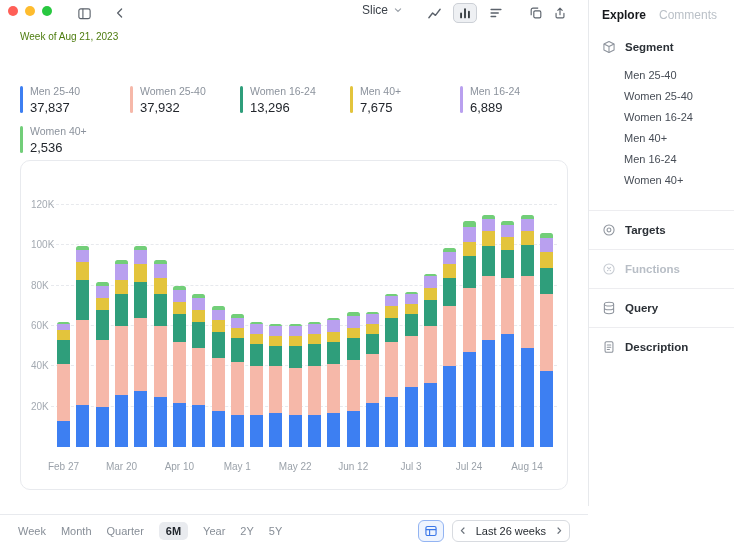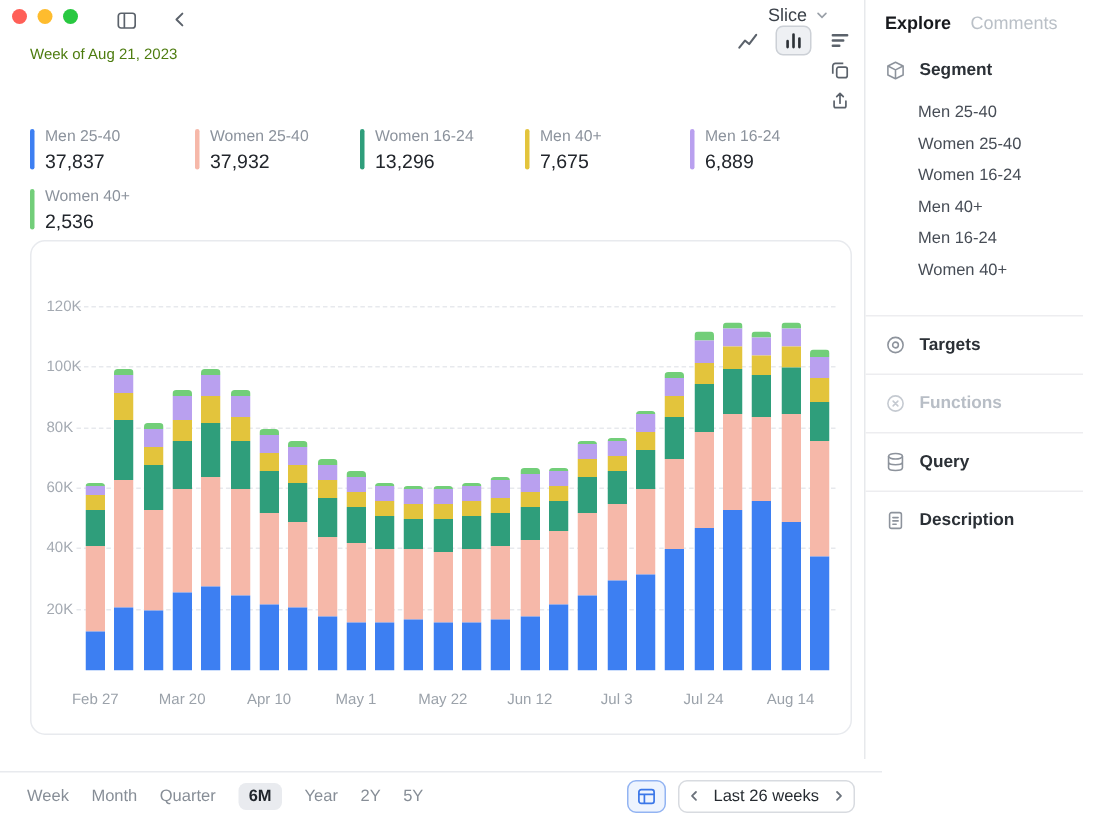--- a/index.html
+++ b/index.html
@@ -8,21 +8,21 @@
          font-family: "Liberation Sans", sans-serif; overflow: hidden; }
 
   
   .topbar { position: absolute; left: 0; top: 0; width: 588px; height: 26px; }
   .traffic { position: absolute; left: 8px; top: 6px; display: flex; gap: 7px; }
   .dot { width: 10px; height: 10px; border-radius: 50%; }
   .icon-btn { width: 24px; height: 20px; display: flex; align-items: center; justify-content: center;
               background: none; border: 1px solid transparent; color: #5b626b; padding: 0; cursor: pointer; }
   .pos-panel { position: absolute; left: 72px; top: 3px; }
   .pos-back  { position: absolute; left: 108px; top: 3px; }
-  .topbar-right { position: absolute; right: 16px; top: 3px; display: flex; align-items: flex-end; flex-direction: column; }
+  .topbar-right { position: absolute; right: 16px; top: 3px; display: flex; align-items: flex-start; }
   .slice { display: flex; align-items: center; gap: 4px; background: none; border: none; cursor: pointer;
            font-family: inherit; font-size: 12px; color: #3c424a; margin-right: 18px; }
   .chart-types { display: flex; align-items: center; gap: 7px; }
   .icon-btn.selected { background: #eef0f3; border: 1px solid #ccd0d6; border-radius: 5px; color: #2c3136; }
   .ml { margin-left: 16px; }
 
   
   .header { position: absolute; left: 20px; top: 27px; }
   .title { font-size: 17px; font-weight: 700; color: #15181d; }
   .subtitle { font-size: 10px; color: #4d7c0f; margin-top: 4px; }
@@ -58,21 +58,21 @@
   .cal-btn { width: 26px; height: 22px; border: 1px solid #93b4f2; background: #eef4fe;
              border-radius: 6px; color: #3b77e8; display: flex; align-items: center;
              justify-content: center; padding: 0; cursor: pointer; }
   .pager { display: flex; align-items: center; height: 22px; border: 1px solid #d8dbe0;
            border-radius: 6px; background: #fff; }
   .pager-btn { width: 20px; height: 100%; border: none; background: none; color: #6b727b;
                display: flex; align-items: center; justify-content: center; padding: 0; cursor: pointer; }
   .pager-label { font-size: 11px; color: #262b31; padding: 0 3px; }
 
   
-  .sidebar { position: absolute; left: 576px; top: 0; width: 146px; height: 506px;
+  .sidebar { position: absolute; left: 588px; top: 0; width: 146px; height: 506px;
              border-left: 1px solid #e7e9ec; background: #fff; }
   .side-tabs { padding: 8px 0 0 13px; display: flex; gap: 13px; }
   .tab { font-size: 12px; color: #bac0c7; cursor: pointer; }
   .tab.active { color: #17191d; font-weight: 700; }
   .side-head { display: flex; gap: 9px; align-items: center; padding: 18px 13px 10px;
                color: #2b3036; font-size: 11.5px; font-weight: 600; cursor: pointer; }
   .side-icon { color: #8d939c; display: flex; flex: none; }
   .side-items { padding: 0 0 20px 35px; }
   .side-item { height: 21px; display: flex; align-items: center; font-size: 11px; color: #474d56; cursor: pointer; }
   .side-row { display: flex; gap: 9px; align-items: center; height: 39px; padding: 0 13px;

